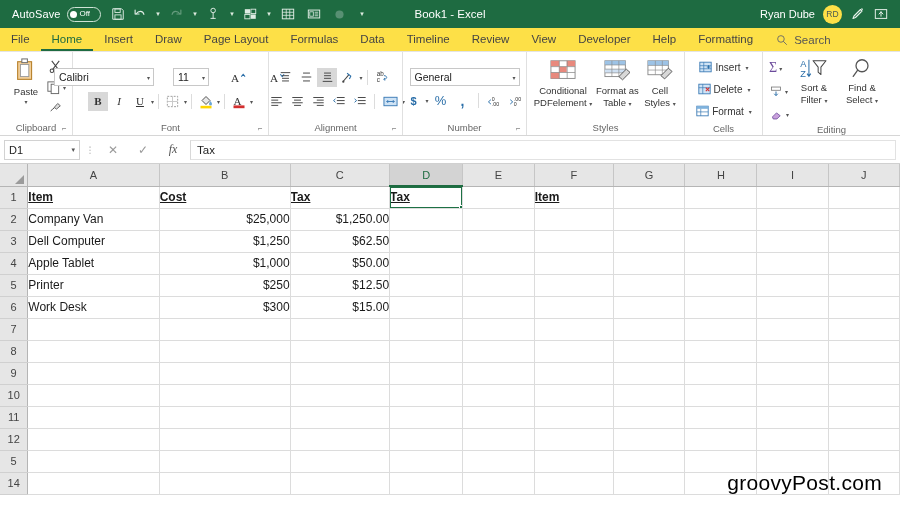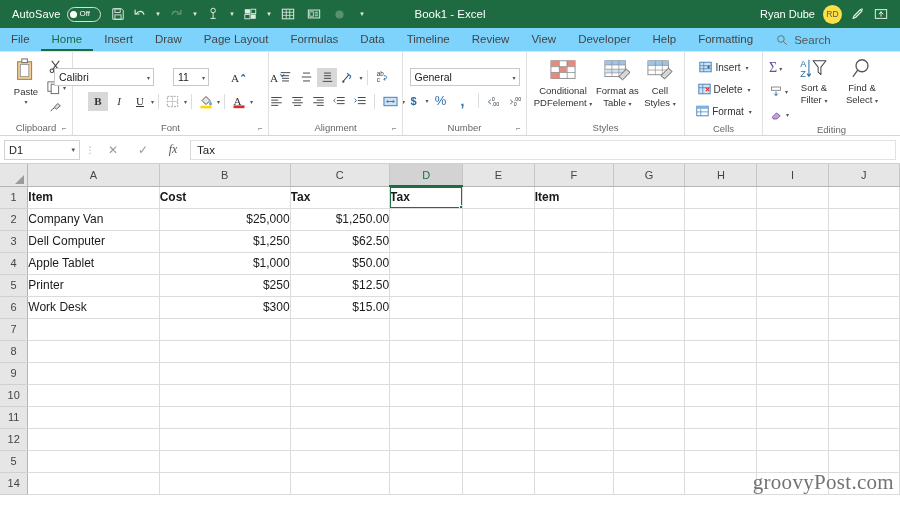--- a/index.html
+++ b/index.html
@@ -46,21 +46,21 @@
   .avatar {
     width: 19px; height: 19px; border-radius: 50%;
     background: #fde047; color: #4b5a50;
     font-size: 8.5px; display: flex; align-items: center; justify-content: center;
   }
   .titleicon { color: #eaf3ed; display: flex; align-items: center; }
   .bigpad { padding-left: 8px; }
 
   
   .tabs {
-    height: 24px; flex: 0 0 24px; background: #7dd3fc;
+    height: 24px; flex: 0 0 24px; background: #fde047;
     display: flex; align-items: center; font-size: 11.5px; color: #444;
     border-bottom: 1px solid #e4e4e4;
   }
   .tab { padding: 0 11px; height: 23px; line-height: 22px; color: #444; white-space: nowrap; }
   .tab.active { color: #1e6b41; font-weight: normal; border-bottom: 2px solid #1e6b41; }
   .searchbox { display: flex; align-items: center; gap: 6px; margin-left: 12px; color: #666; height: 23px; }
   .searchbox svg { display: block; }
   .search-label { font-size: 11.5px; color: #555; }
 
   
@@ -147,34 +147,34 @@
   td.rowh {
     width: 28px; height: 22px; background: #e6e6e6; color: #444; font-size: 11px;
     text-align: center; border-right: 1px solid #b5b5b5; border-bottom: 1px solid #d0d0d0;
   }
   td.cell {
     height: 22px; font-size: 12px; color: #1a1a1a;
     border-right: 1px solid #dcdcdc; border-bottom: 1px solid #dcdcdc;
     padding: 0 4px; white-space: nowrap; overflow: hidden; background: #fff;
   }
   td.cell.r { text-align: right; }
-  td.cell.b { font-weight: bold; }
+  td.cell.b { font-weight: bold; text-decoration: underline; }
   td.cell.selected { position: relative; }
   .selbox {
     position: absolute; left: -1px; top: -1px; right: -1px; bottom: -1px;
     border: 2px solid #1e7145; pointer-events: none;
   }
   .fillhandle {
     position: absolute; right: -3px; bottom: -3px; width: 5px; height: 5px;
     background: #1e7145; border: 1px solid #fff;
   }
   .watermark {
-    position: absolute; right: 6px; bottom: 14px;
-    font-family: Liberation Serif, serif; font-size: 21px;
-    color: #737373; letter-spacing: .3px; pointer-events: none; user-select: none;
+    position: absolute; right: 18px; bottom: 14px;
+    font-family: Liberation Sans, sans-serif; font-size: 21px;
+    color: #000000; letter-spacing: .3px; pointer-events: none; user-select: none;
   }
 </style>
 </head>
 <body>
 
 <div class="app">
 
   <div class="titlebar">
     <div class="qat">
       <span class="autosave-label">AutoSave</span>

